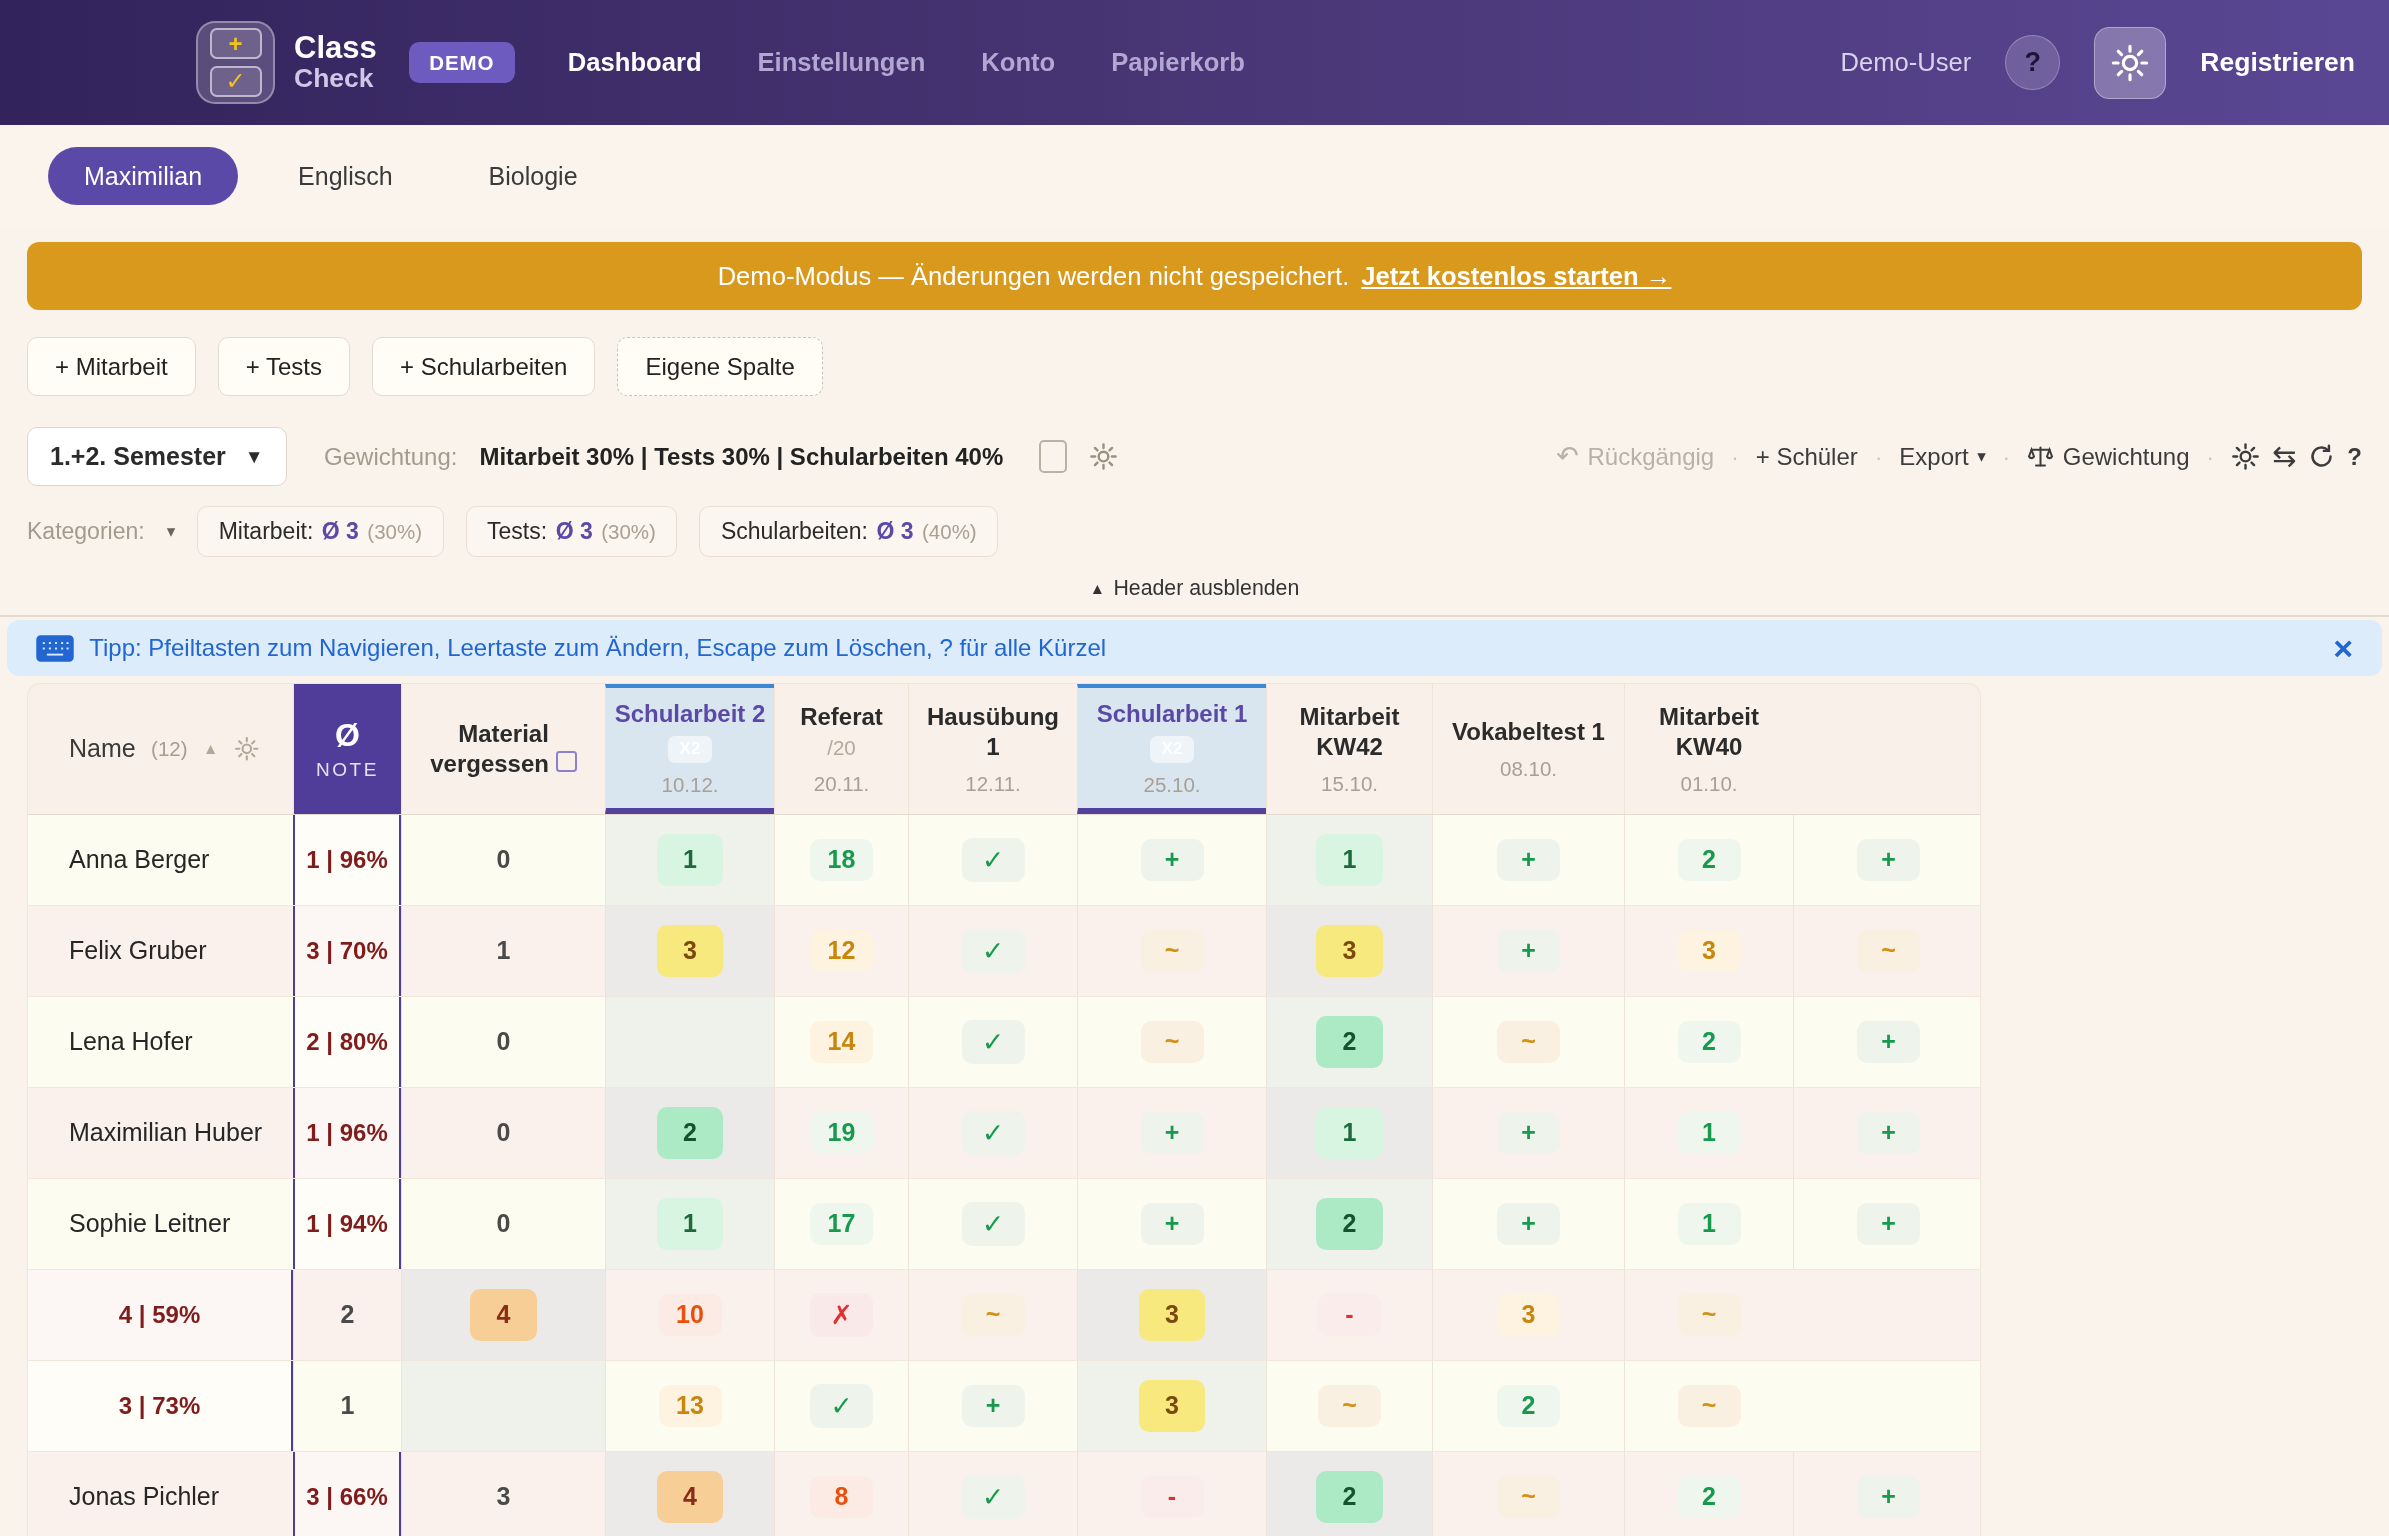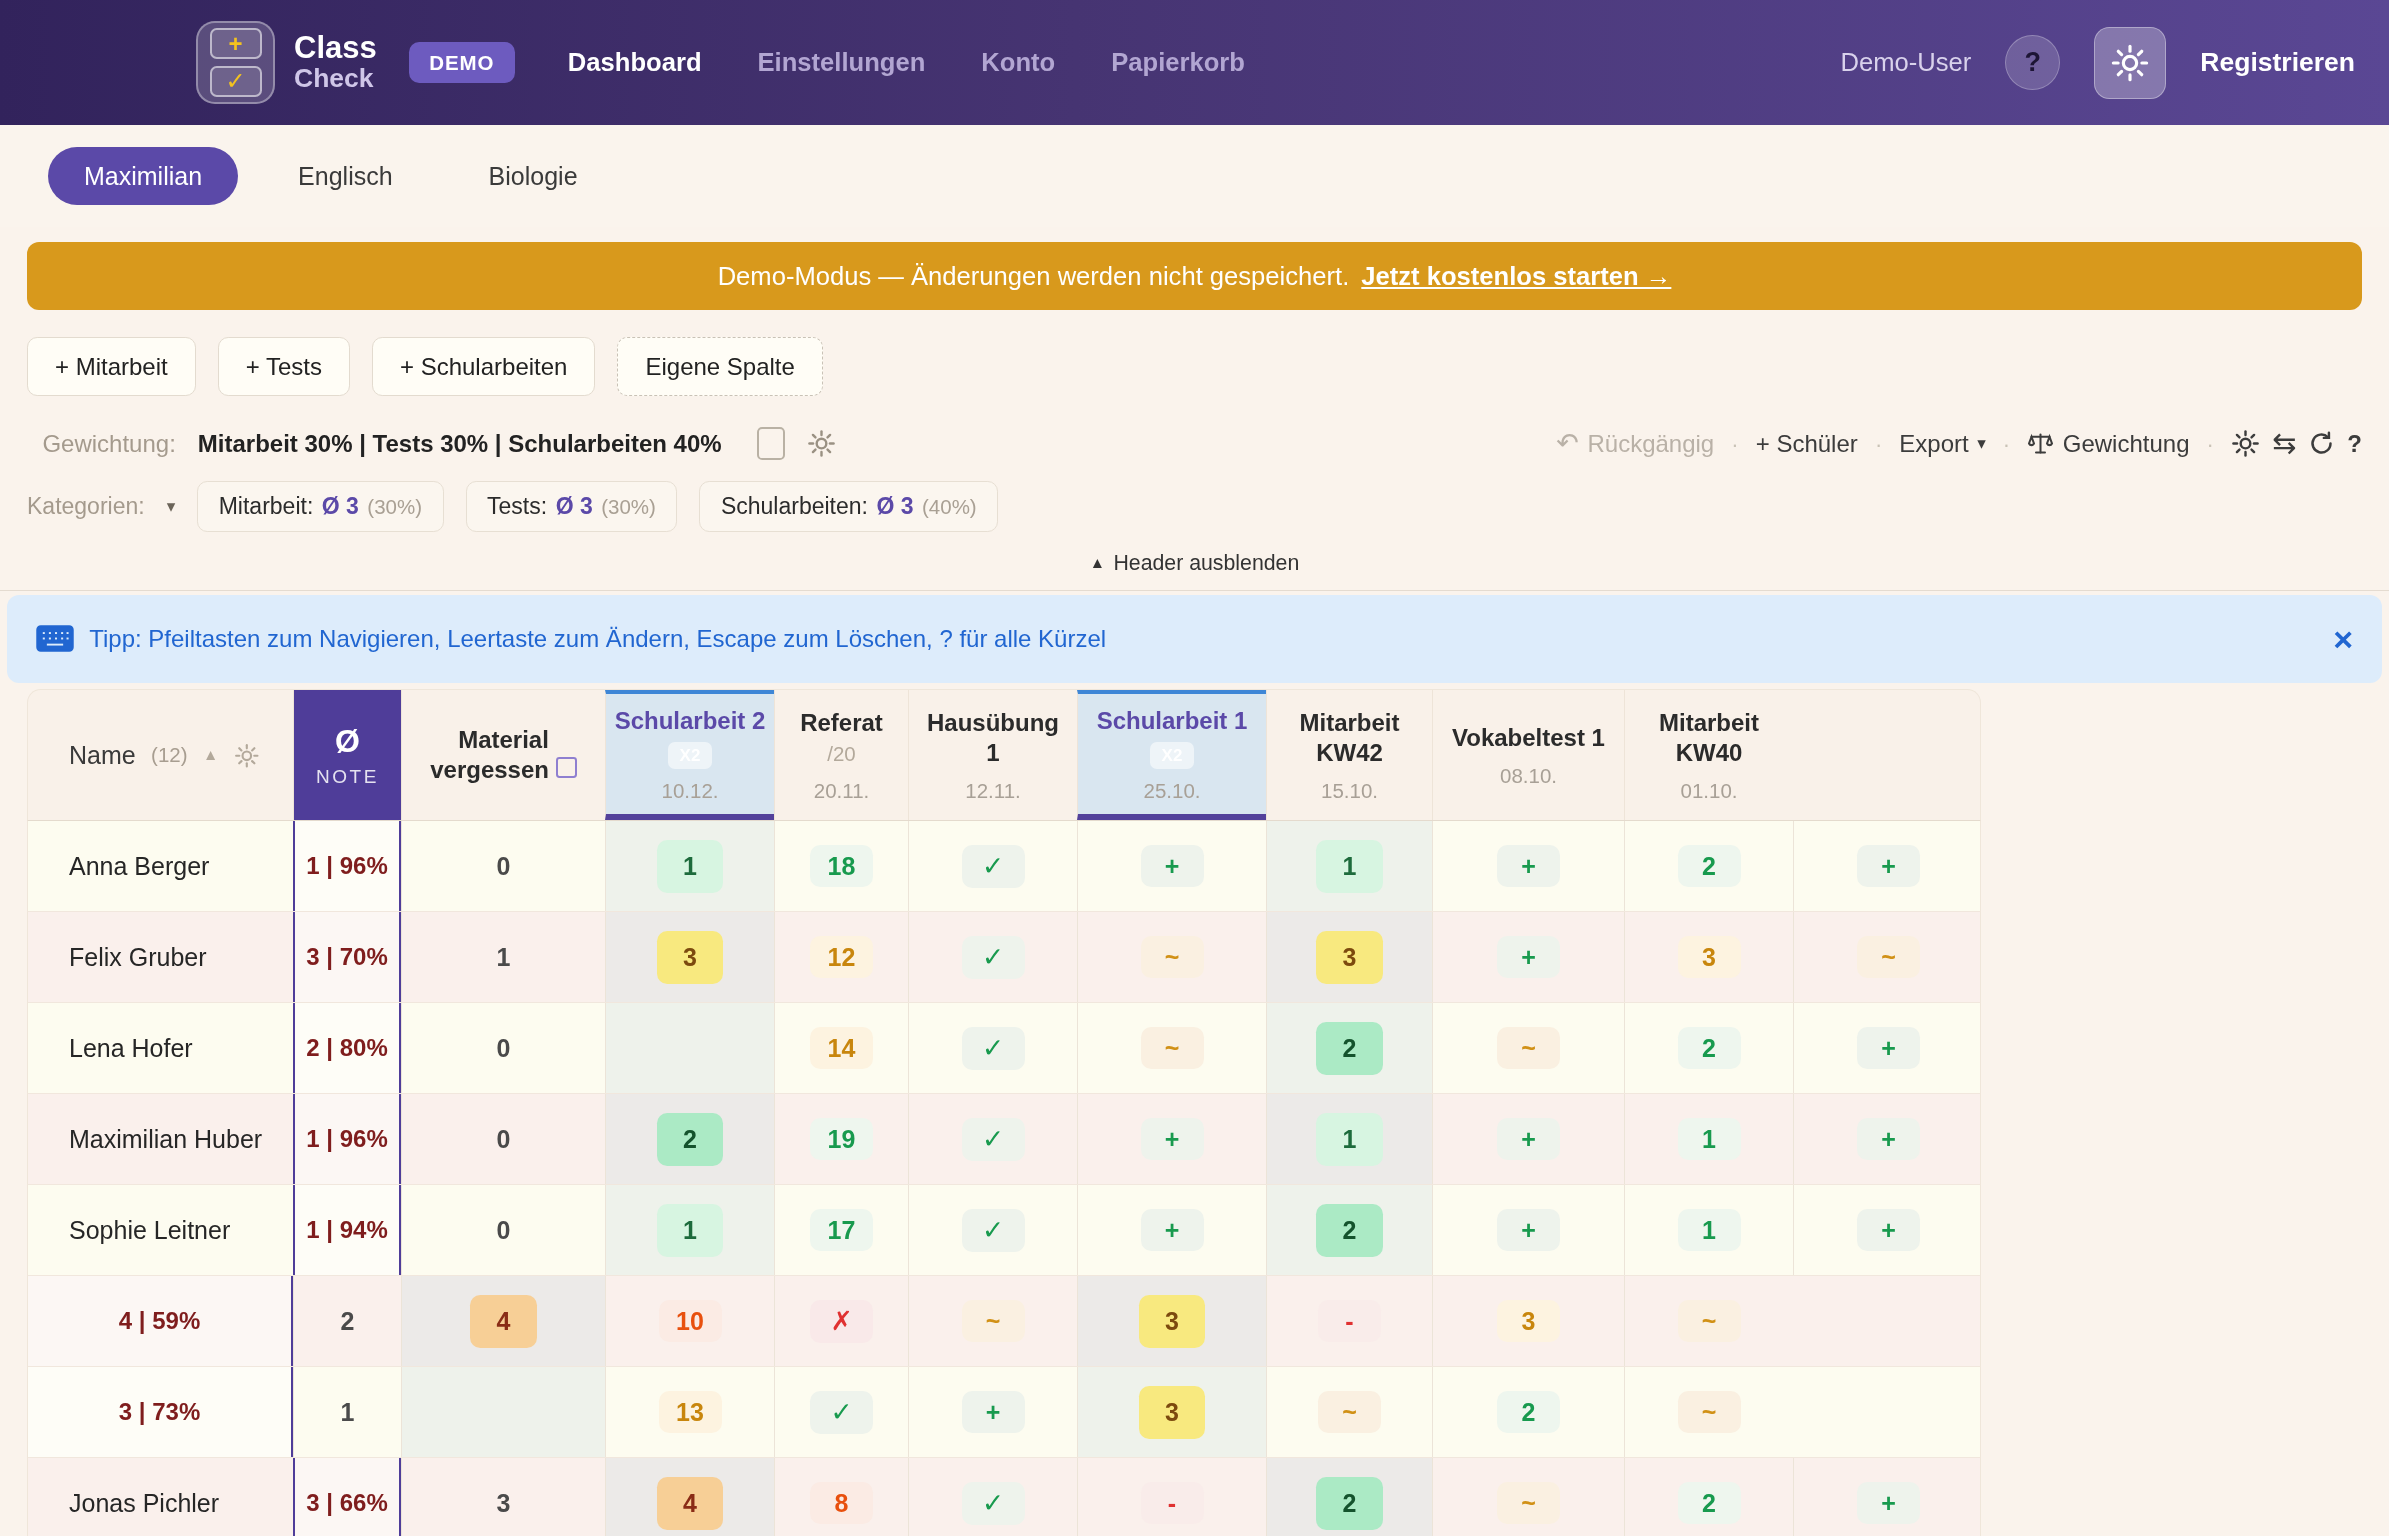--- a/index.html
+++ b/index.html
@@ -70,21 +70,21 @@
   .cats-label .caret{font-size:17px;color:#6b6459;}
   .cat-pill{background:#fbf6ef;border:1.7px solid #e7dfd3;border-radius:10.2px;padding:11px 20.5px;
             font-size:23px;color:#2b2b2b;cursor:pointer;display:flex;gap:8.5px;align-items:baseline;}
   .cat-pill .avg{color:#5b49a8;font-weight:700;}
   .cat-pill .pct{color:#a9a094;font-size:20.5px;}
 
   
   .collapse{display:flex;justify-content:center;align-items:center;gap:8.5px;margin-top:19px;
             font-size:21.3px;color:#333;cursor:pointer;}
   .hr-line{height:1.7px;background:#e4dbd0;margin-top:13.7px;}
-  .tipbar{margin:3.4px 6.8px 0;background:#ddecfb;border-radius:12px;height:88px;display:flex;
+  .tipbar{margin:3.4px 6.8px 0;background:#ddecfb;border-radius:12px;height:56px;display:flex;
           align-items:center;padding:0 29px;box-sizing:border-box;gap:15.4px;}
   .tipbar .tip-text{color:#2166d1;font-size:24px;}
   .tipbar .close{margin-left:auto;color:#2166d1;font-size:34px;font-weight:700;cursor:pointer;line-height:1;}
 
   
   .gtable{margin:6.8px 0 0 27px;width:1954px;}
   .trow{display:grid;grid-template-columns:265px 108px 204px 169px 134px 169px 189px 166px 192px 169px 190px;}
   .thead{height:130px;background:#f9f1e9;border:0.9px solid #efe6da;border-bottom:1.7px solid #e4dacd;
          border-radius:13.7px 13.7px 0 0;}
   .th{display:flex;flex-direction:column;align-items:center;justify-content:center;position:relative;
@@ -188,20 +188,24 @@
   </div>
 
   <div class="actions">
     <button class="abtn">+ Mitarbeit</button>
     <button class="abtn">+ Tests</button>
     <button class="abtn">+ Schularbeiten</button>
     <button class="abtn dashed">Eigene Spalte</button>
   </div>
 
   <div class="toolbar">
+    <div class="sem-select">
+      <span>1.+2. Semester</span>
+      <span class="caret">▼</span>
+    </div>
     <span class="w-label">Gewichtung:</span>
     <span class="w-vals">Mitarbeit 30%  |  Tests 30%  |  Schularbeiten 40%</span>
     <span class="mini-square"></span>
     <span class="tb-icon">
       <svg width="29" height="29" viewBox="0 0 24 24" stroke="#9a9183" stroke-width="2" fill="none" stroke-linecap="round">
         <circle cx="12" cy="12" r="4"></circle>
         <line x1="12" y1="2" x2="12" y2="5"></line>
           <line x1="12" y1="19" x2="12" y2="22"></line>
         <line x1="2" y1="12" x2="5" y2="12"></line>
           <line x1="19" y1="12" x2="22" y2="12"></line>

